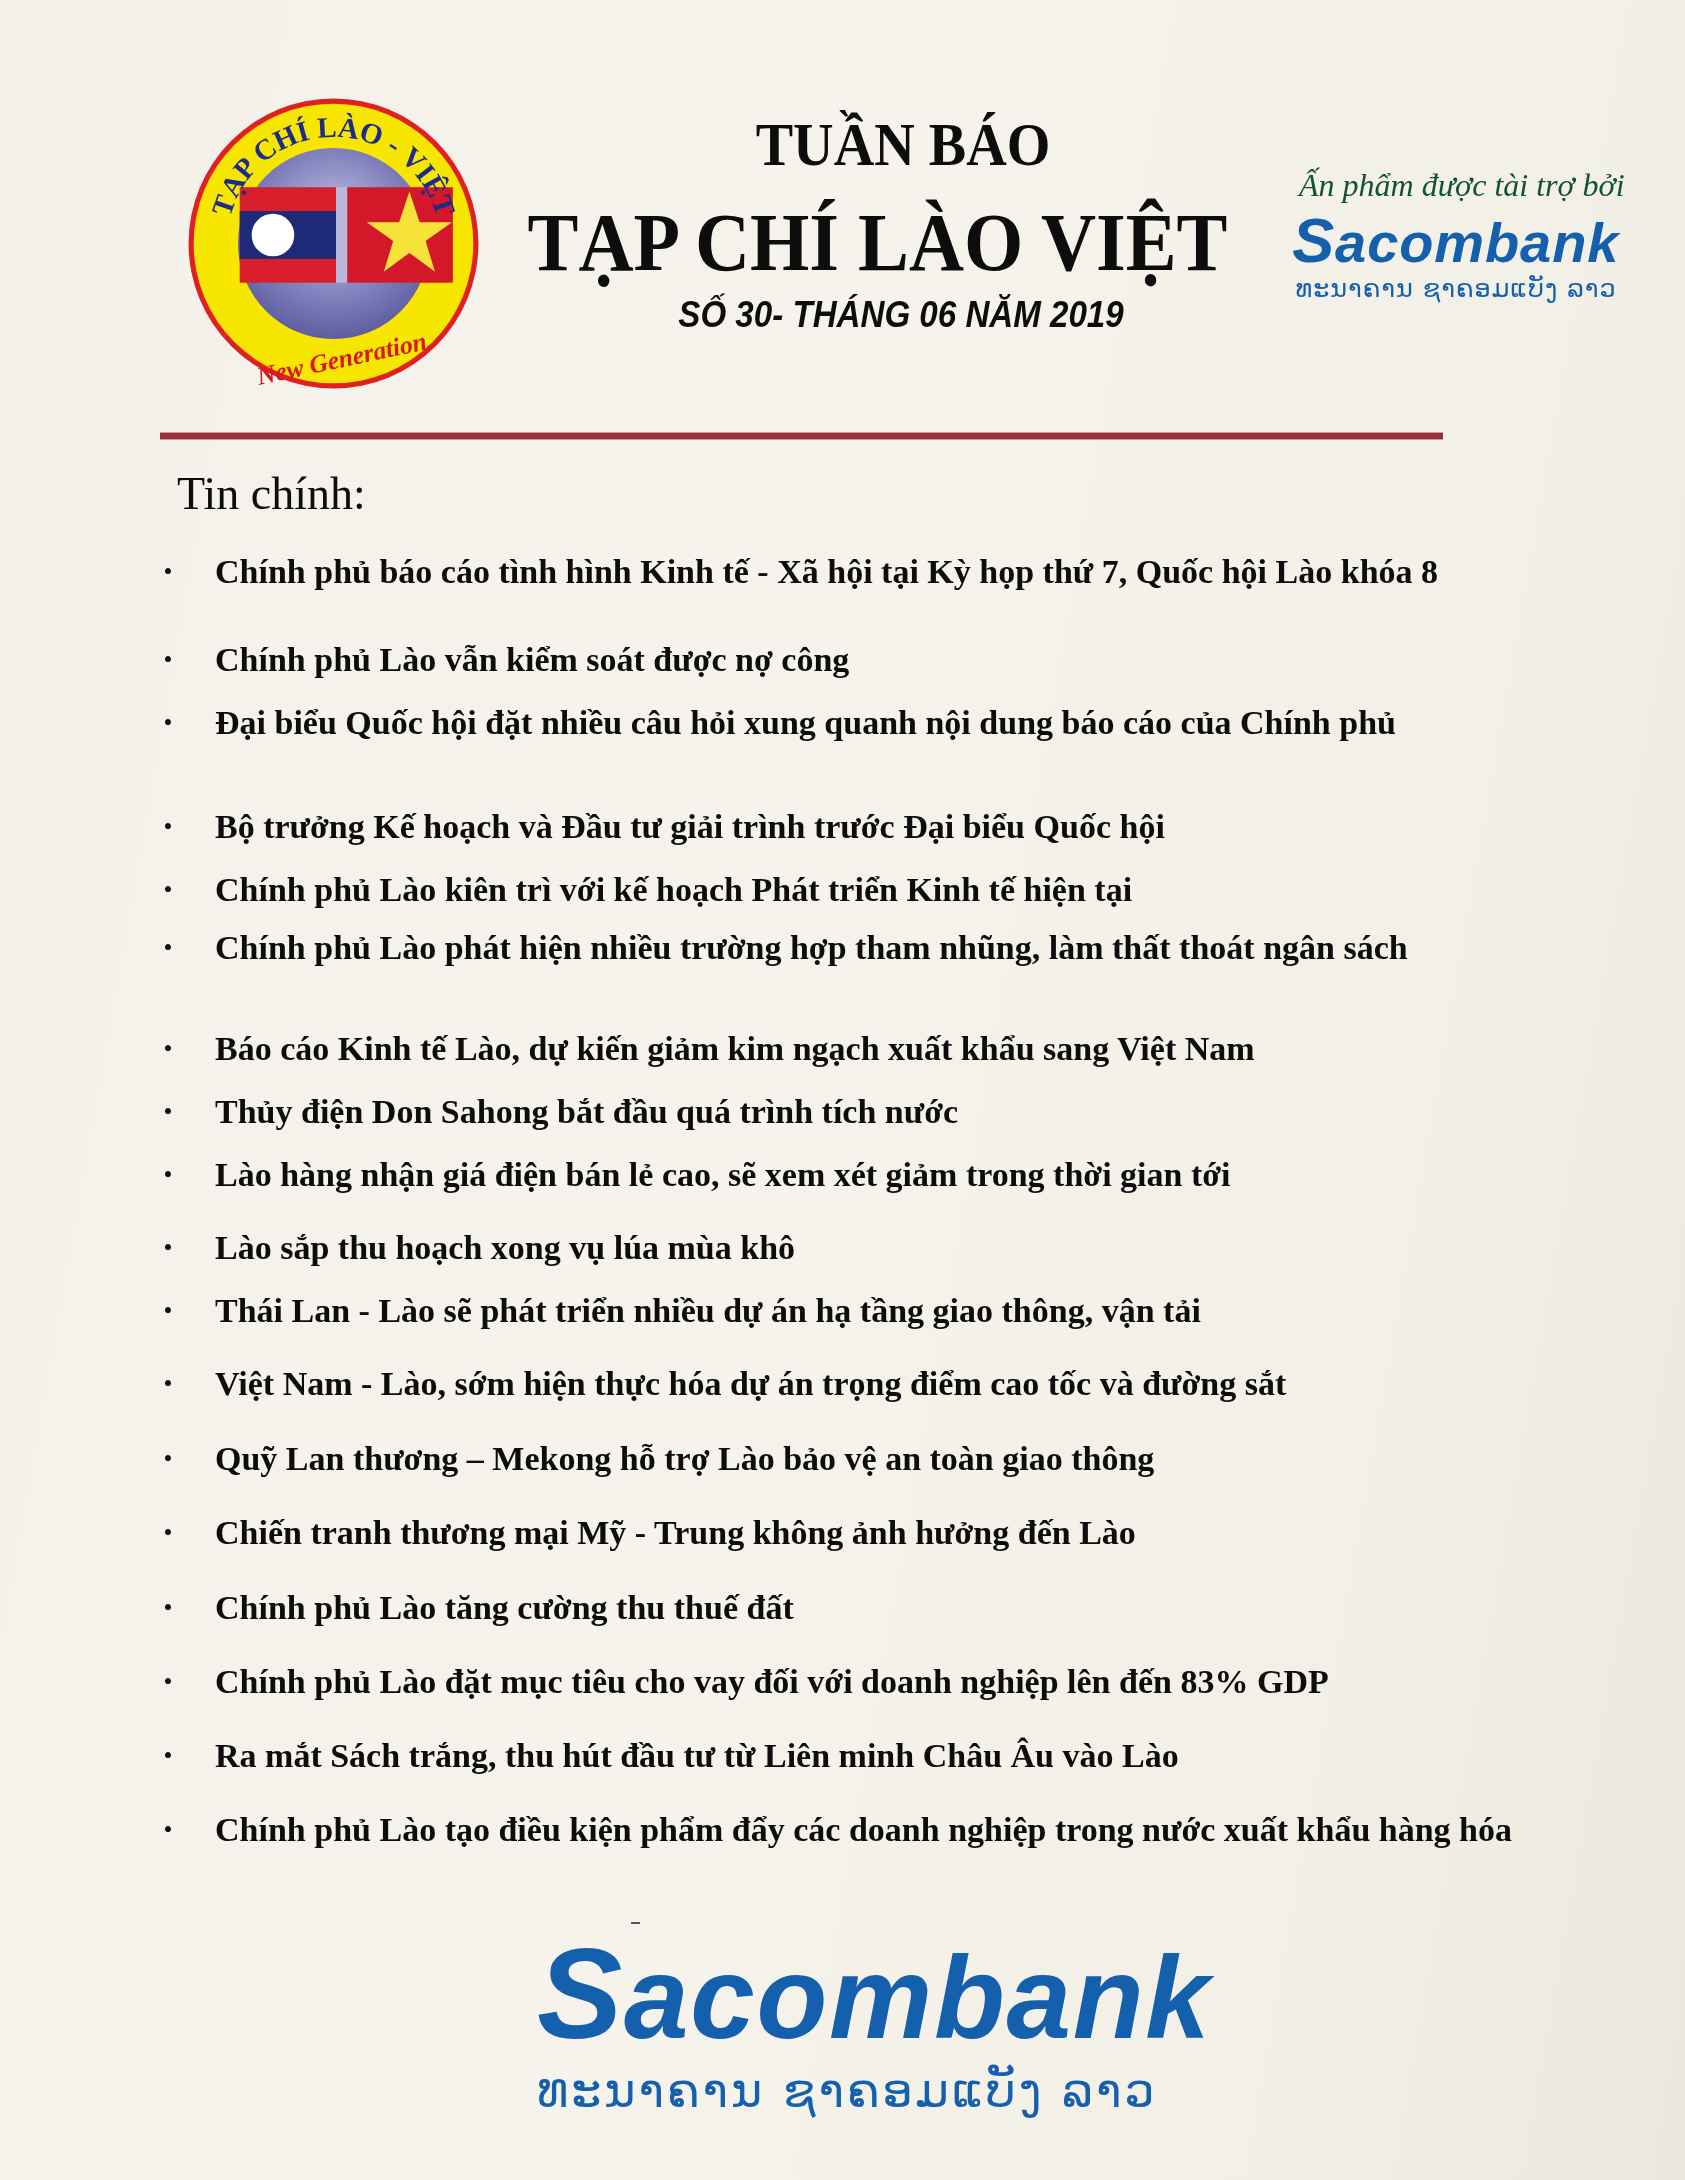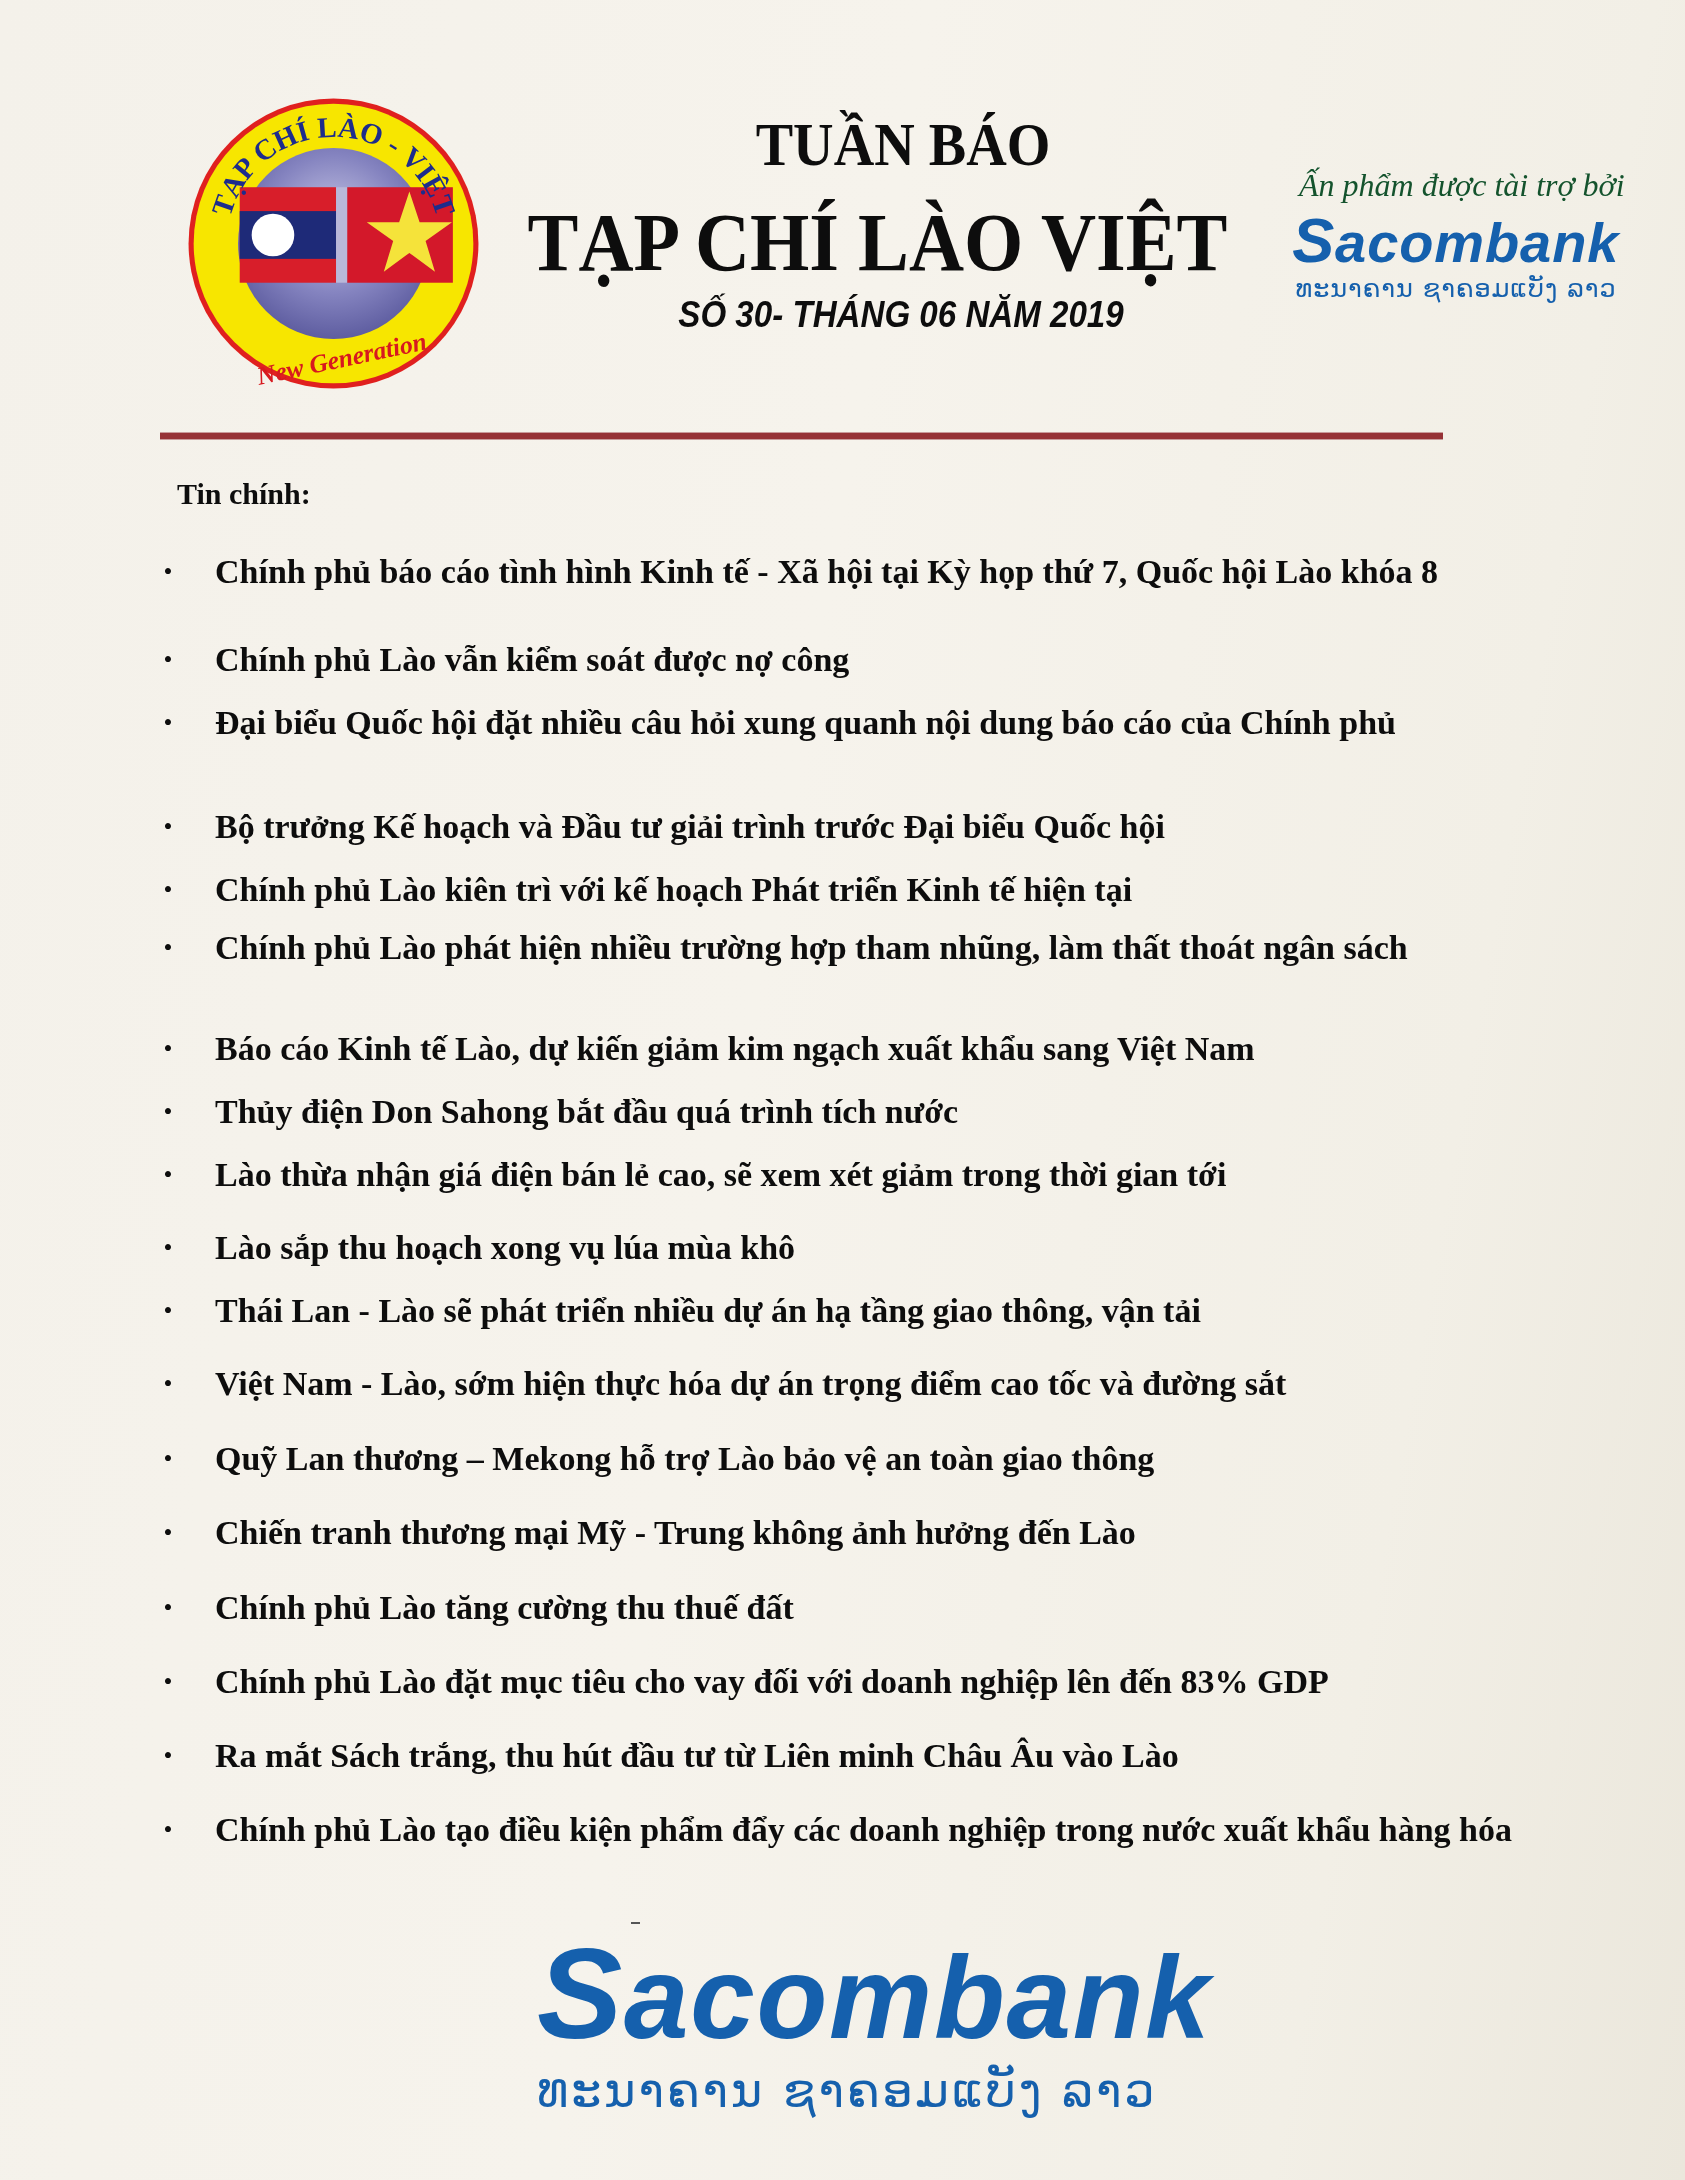--- a/index.html
+++ b/index.html
@@ -60,22 +60,22 @@
 
     
     .divider {
       position: absolute; left: 160px; top: 432px; width: 1283px; height: 6px;
       background: #963236; border-top: 0.9px solid #c99b9b; border-bottom: 0.9px solid #c99b9b;
     }
 
     
     .section-title {
       position: absolute; left: 177px; top: 471px;
-      font-family: "Liberation Serif", serif; font-weight: bold;
-      font-size: 30px; line-height: 46px;
+      font-family: "Liberation Serif", serif; font-weight: normal;
+      font-size: 46px; line-height: 46px;
     }
     .headlines {
       position: absolute; left: 160px; top: 545px; width: 1380px;
       list-style: none; margin: 0; padding: 0;
     }
     .headline {
       position: absolute; left: 0; width: 1380px;
       display: flex; align-items: flex-start;
     }
     .bullet {
@@ -180,21 +180,21 @@
     <li class="headline" style="top:484px">
         <span class="bullet">•</span>
         <span class="headline-text">Báo cáo Kinh tế Lào, dự kiến giảm kim ngạch xuất khẩu sang Việt Nam</span>
       </li>
     <li class="headline" style="top:547px">
         <span class="bullet">•</span>
         <span class="headline-text">Thủy điện Don Sahong bắt đầu quá trình tích nước</span>
       </li>
     <li class="headline" style="top:610px">
         <span class="bullet">•</span>
-        <span class="headline-text">Lào thừa nhận giá điện bán lẻ cao, sẽ xem xét giảm trong thời gian tới</span>
+        <span class="headline-text">Lào hàng nhận giá điện bán lẻ cao, sẽ xem xét giảm trong thời gian tới</span>
       </li>
     <li class="headline" style="top:683px">
         <span class="bullet">•</span>
         <span class="headline-text">Lào sắp thu hoạch xong vụ lúa mùa khô</span>
       </li>
     <li class="headline" style="top:746px">
         <span class="bullet">•</span>
         <span class="headline-text">Thái Lan - Lào sẽ phát triển nhiều dự án hạ tầng giao thông, vận tải</span>
       </li>
     <li class="headline" style="top:819px">

